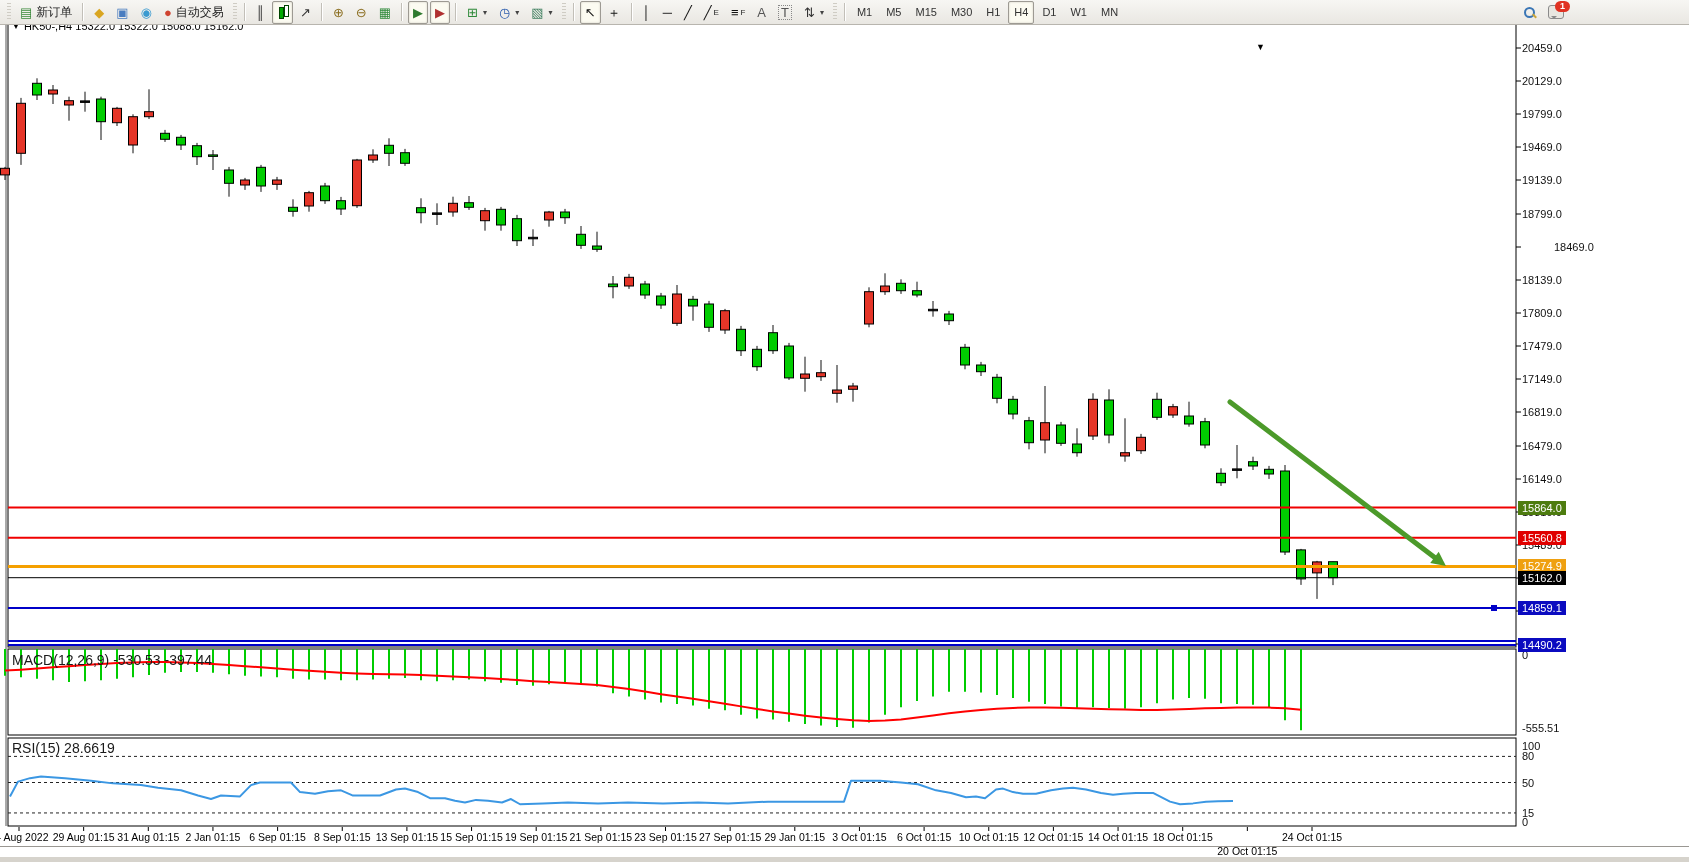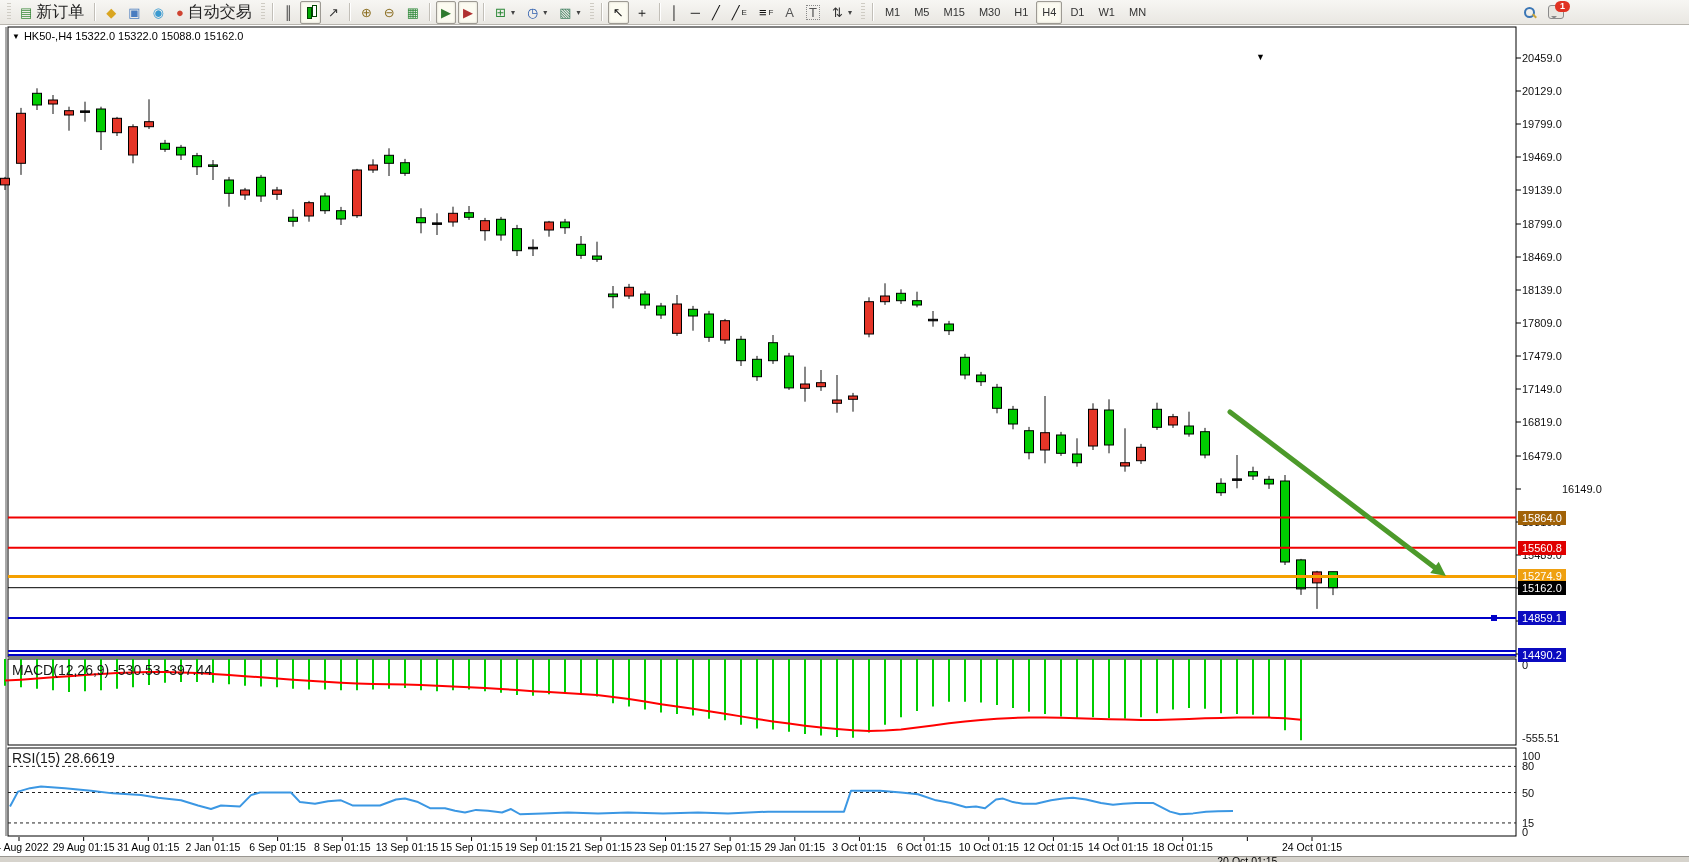--- a/index.html
+++ b/index.html
@@ -9,36 +9,36 @@
   #toolbar{position:absolute;left:0;top:0;width:1689px;height:25px;
            background:linear-gradient(#f7f6f3,#e9e7e2);border-bottom:1px solid #b8b5ae;
            display:flex;align-items:center;padding-left:4px;box-sizing:border-box;z-index:30;}
   .tb-btn{display:inline-flex;align-items:center;gap:4px;height:21px;padding:0 4px;margin:0 1px;
           border:1px solid transparent;border-radius:2px;font-size:12px;color:#222;cursor:default;}
   .tb-btn.active{background:#fcfbf1;border:1px solid #9d9a93;box-shadow:inset 0 0 2px #c9c6bd;}
   .tb-sep{width:1px;height:18px;margin:0 4px;background:#c2bfb8;border-right:1px solid #fff;}
   .tb-grip{width:4px;height:18px;margin:0 3px;background:repeating-linear-gradient(#cfccc4 0 1px,transparent 1px 3px);}
   .glyph{font-size:13px;line-height:13px;}
   .tb-caret{font-size:8px;color:#444;margin-left:1px;}
-  .tb-text{font-size:16px;}
+  .tb-text{font-size:12px;}
   .tf-btn{font-size:11px;padding:0 5px;color:#333;}
   
   .ic{display:inline-block;position:relative;}
   .ic-candle{width:11px;height:14px;}
   .ic-candle:before{content:"";position:absolute;left:2px;top:2px;width:3px;height:10px;background:#0a0;border:1px solid #040;}
   .ic-candle:after{content:"";position:absolute;left:7px;top:0;width:3px;height:10px;background:#fff;border:1px solid #040;}
   .ic-search{width:13px;height:13px;}
   .ic-search:before{content:"";position:absolute;left:1px;top:1px;width:7px;height:7px;border:2px solid #3a76b5;border-radius:50%;}
   .ic-search:after{content:"";position:absolute;left:9px;top:9px;width:5px;height:2px;background:#caa53a;transform:rotate(45deg);}
   .ic-chat{width:14px;height:12px;background:#e8e6e0;border:1px solid #8a8a8a;border-radius:3px;}
   .ic-chat:after{content:"";position:absolute;left:2px;bottom:-4px;border:3px solid transparent;border-top-color:#8a8a8a;}
   .badge{position:absolute;top:-5px;right:-7px;min-width:11px;height:11px;border-radius:6px;background:#e03222;color:#fff;
          font-size:9px;line-height:11px;text-align:center;padding:0 2px;font-weight:bold;}
   
-  #chartArea{position:absolute;left:0;top:25px;width:1689px;height:837px;background:#fff;}
+  #chartArea{position:absolute;left:0;top:15px;width:1689px;height:837px;background:#fff;}
   #chartTitle{position:absolute;left:12px;top:5px;font-size:11px;color:#000;z-index:5;}
   #chartTitle .tri{font-size:8px;vertical-align:1px;margin-right:4px;}
   .axis-label{position:absolute;left:1522px;font-size:11px;color:#111;transform:translateY(-6px);z-index:4;}
   .price-badge{position:absolute;left:1518px;height:14px;line-height:14px;padding:0 4px;font-size:11px;color:#fff;
                transform:translateY(-7px);z-index:6;}
   .ind-label{position:absolute;font-size:14px;color:#1a1a1a;z-index:5;}
   .date-label{position:absolute;top:841px;font-size:10.5px;color:#000;transform:translateX(-50%);white-space:nowrap;z-index:4;}
   #shiftMarker{position:absolute;left:1256px;top:27px;font-size:9px;color:#000;z-index:6;}
   #statusStrip{position:absolute;left:0;top:857px;width:1689px;height:5px;background:#d6d3cc;}
 </style>
@@ -500,34 +500,34 @@
         <line x1="1312" y1="837" x2="1312" y2="841" stroke="#000" stroke-width="1"></line>
       </svg>
     <div id="shiftMarker">▼</div>
     <div id="overlayLabels">
         <div class="axis-label" style="top: 33px;">20459.0</div>
         <div class="axis-label" style="top: 66px;">20129.0</div>
         <div class="axis-label" style="top: 99px;">19799.0</div>
         <div class="axis-label" style="top: 132px;">19469.0</div>
         <div class="axis-label" style="top: 165px;">19139.0</div>
         <div class="axis-label" style="top: 199px;">18799.0</div>
-        <div class="axis-label" style="top: 232px;">18469.0</div>
+        <div class="axis-label" style="top: 232px; margin-left: 32px;">18469.0</div>
         <div class="axis-label" style="top: 265px;">18139.0</div>
         <div class="axis-label" style="top: 298px;">17809.0</div>
         <div class="axis-label" style="top: 331px;">17479.0</div>
         <div class="axis-label" style="top: 364px;">17149.0</div>
         <div class="axis-label" style="top: 397px;">16819.0</div>
         <div class="axis-label" style="top: 431px;">16479.0</div>
-        <div class="axis-label" style="top: 464px; margin-left: 40px;">16149.0</div>
+        <div class="axis-label" style="top: 464px;">16149.0</div>
         <div class="axis-label" style="top: 497px;">15819.0</div>
         <div class="axis-label" style="top: 530px;">15489.0</div>
         <div class="axis-label" style="top: 563px;">15159.0</div>
         <div class="axis-label" style="top: 596px;">14829.0</div>
         <div class="axis-label" style="top: 629px;">14499.0</div>
-        <div class="price-badge" style="top: 492.5px; background: #a16207;">15864.0</div>
+        <div class="price-badge" style="top: 492.5px; background: #4d7c0f;">15864.0</div>
         <div class="price-badge" style="top: 522.82px; background: rgb(224, 0, 0);">15560.8</div>
         <div class="price-badge" style="top: 551.41px; background: rgb(239, 160, 16);">15274.9</div>
         <div class="price-badge" style="top: 562.7px; background: rgb(0, 0, 0);">15162.0</div>
         <div class="price-badge" style="top: 592.99px; background: rgb(11, 11, 192);">14859.1</div>
         <div class="price-badge" style="top: 629.88px; background: rgb(11, 11, 192);">14490.2</div>
         <div class="ind-label" style="left: 12px; top: 637px;">MACD(12,26,9) -530.53 -397.44</div>
         <div class="ind-label" style="left: 12px; top: 725px;">RSI(15) 28.6619</div>
         <div class="axis-label" style="top: 640px;">0</div>
         <div class="axis-label" style="top: 713px;">-555.51</div>
         <div class="axis-label" style="top: 731px;">100</div>

